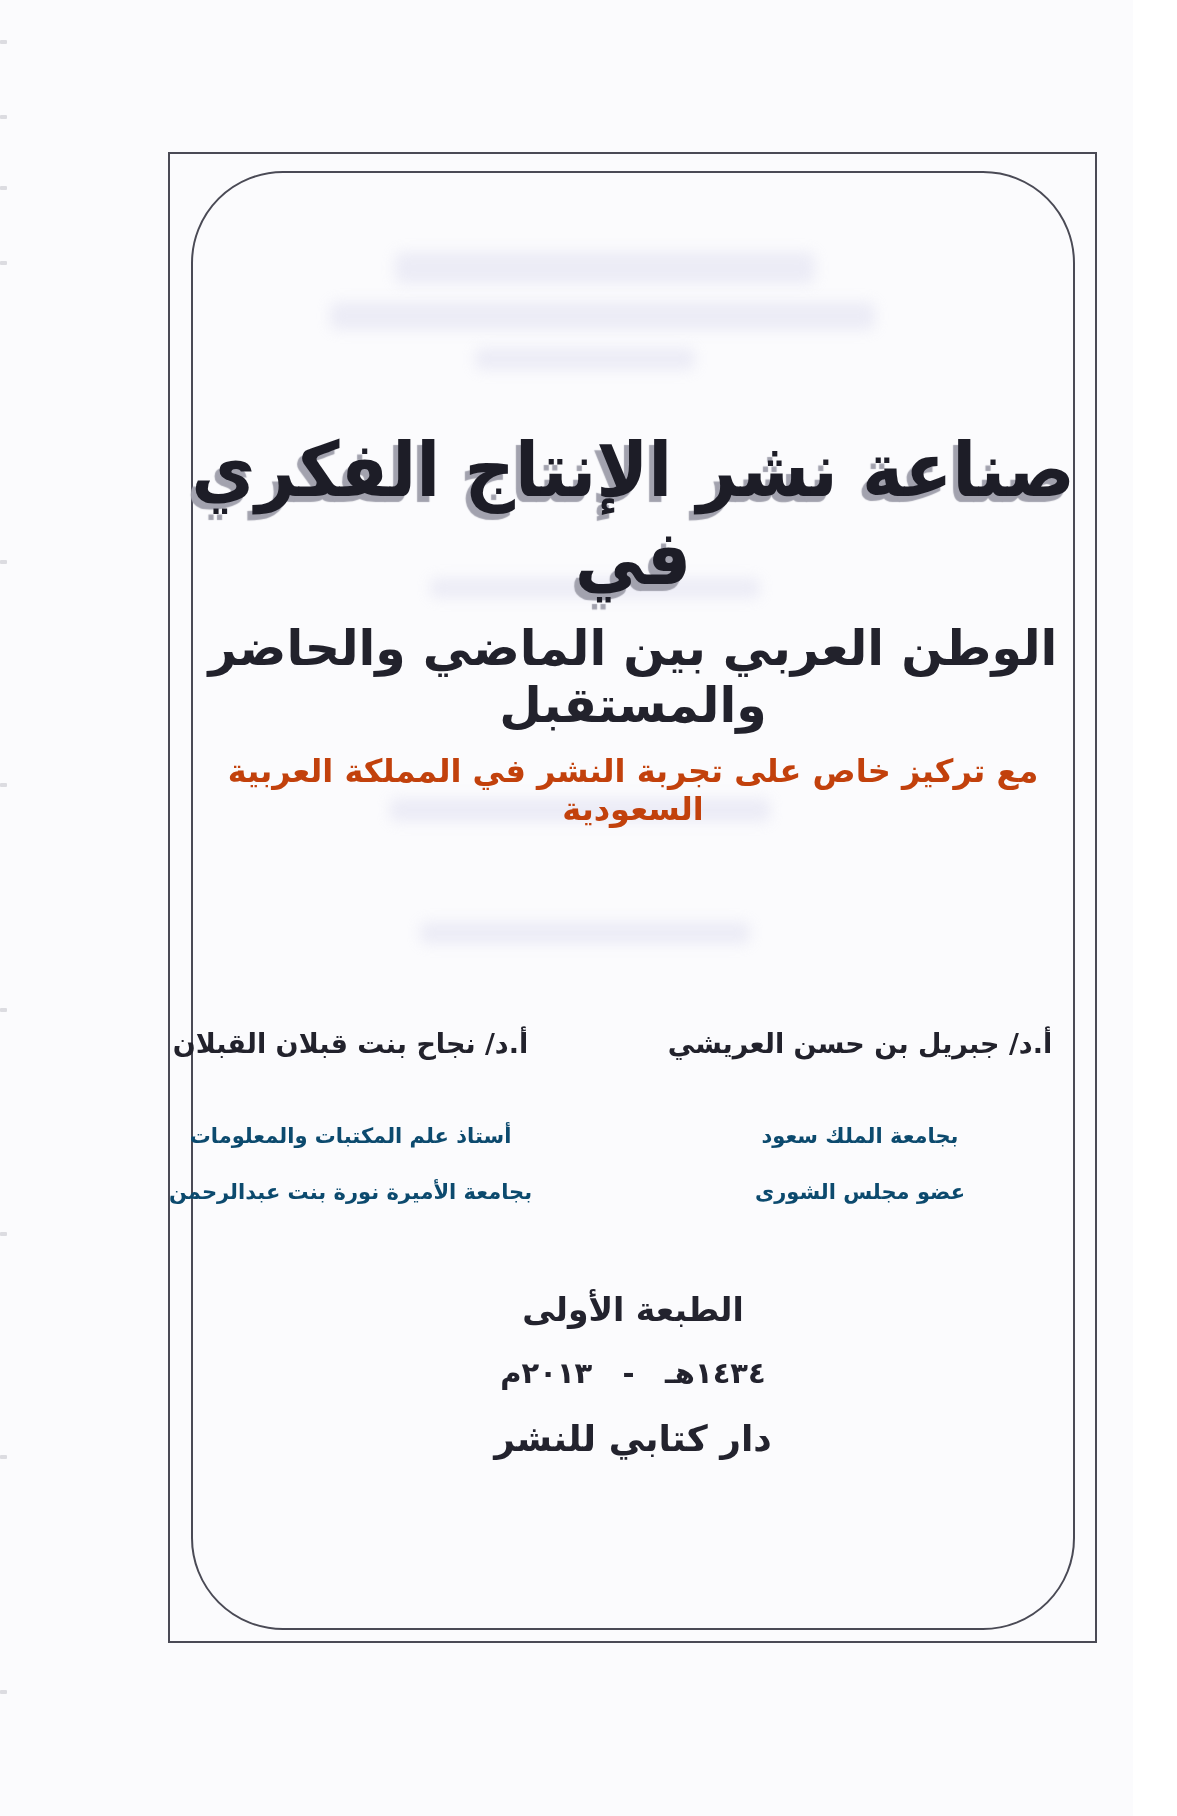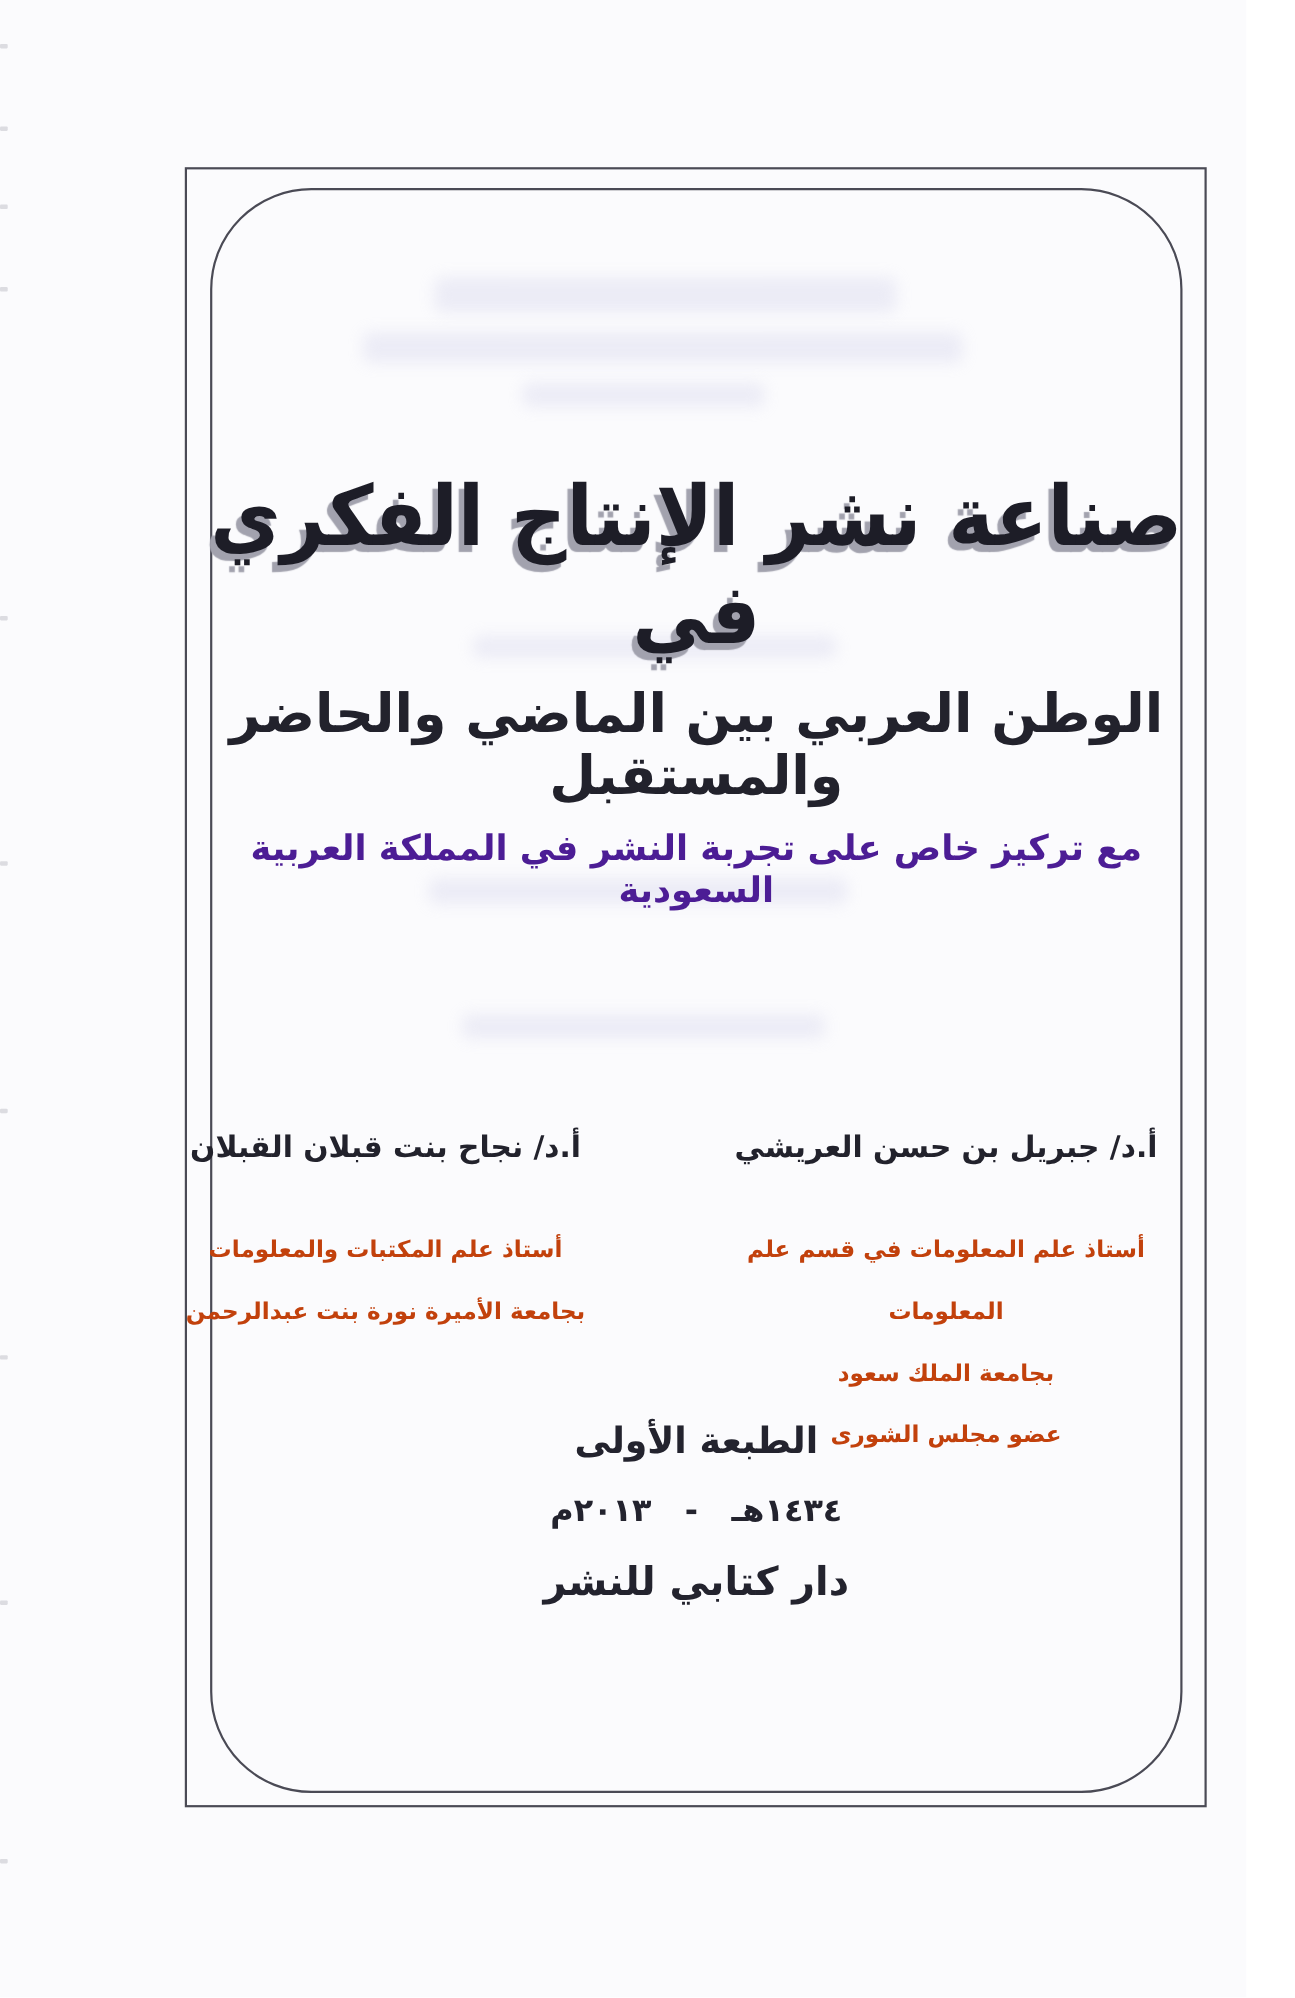--- a/index.html
+++ b/index.html
@@ -78,21 +78,21 @@
     top: 620px;
     font-size: 49px;
     font-weight: bold;
     color: #22222c;
     text-align: center;
   }
   .subtitle {
     top: 752px;
     font-size: 32px;
     font-weight: bold;
-    color: #4c1d95;
+    color: #c2410c;
   }
   .author-col {
     position: absolute;
     text-align: center;
     direction: rtl;
   }
   .author-col-right { left: 660px; width: 400px; }
   .author-col-left  { left: 168px; width: 365px; }
   .author-name {
     position: absolute;
@@ -103,21 +103,21 @@
     color: #22222c;
     padding-left: 41px;
   }
   .affil-list {
     position: absolute;
     top: 1108px;
     width: inherit;
     font-size: 21px;
     font-weight: bold;
     line-height: 56px;
-    color: #c2410c;
+    color: #0c4a6e;
   }
   .edition {
     top: 1290px;
     font-size: 33px;
     font-weight: bold;
   }
   .pub-date {
     top: 1356px;
     font-size: 29px;
     font-weight: bold;
@@ -155,21 +155,20 @@
   <div class="ghost" style="left:390px; top:798px; width:380px; height:24px;"></div>
   <div class="ghost" style="left:420px; top:922px; width:330px; height:22px;"></div>
 
   <div class="t main-title">صناعة نشر الإنتاج الفكري في</div>
   <div class="t title-line2">الوطن العربي بين الماضي والحاضر والمستقبل</div>
   <div class="t subtitle">مع تركيز خاص على تجربة النشر في المملكة العربية السعودية</div>
 
   <div class="author-col author-col-right">
     <div class="author-name">أ.د/ جبريل بن حسن العريشي</div>
     <div class="affil-list">
-      <div>أستاذ علم المعلومات في قسم علم المعلومات</div>
       <div>بجامعة الملك سعود</div>
       <div>عضو مجلس الشورى</div>
     </div>
   </div>
 
   <div class="author-col author-col-left">
     <div class="author-name">أ.د/ نجاح بنت قبلان القبلان</div>
     <div class="affil-list">
       <div>أستاذ علم المكتبات والمعلومات</div>
       <div>بجامعة الأميرة نورة بنت عبدالرحمن</div>

